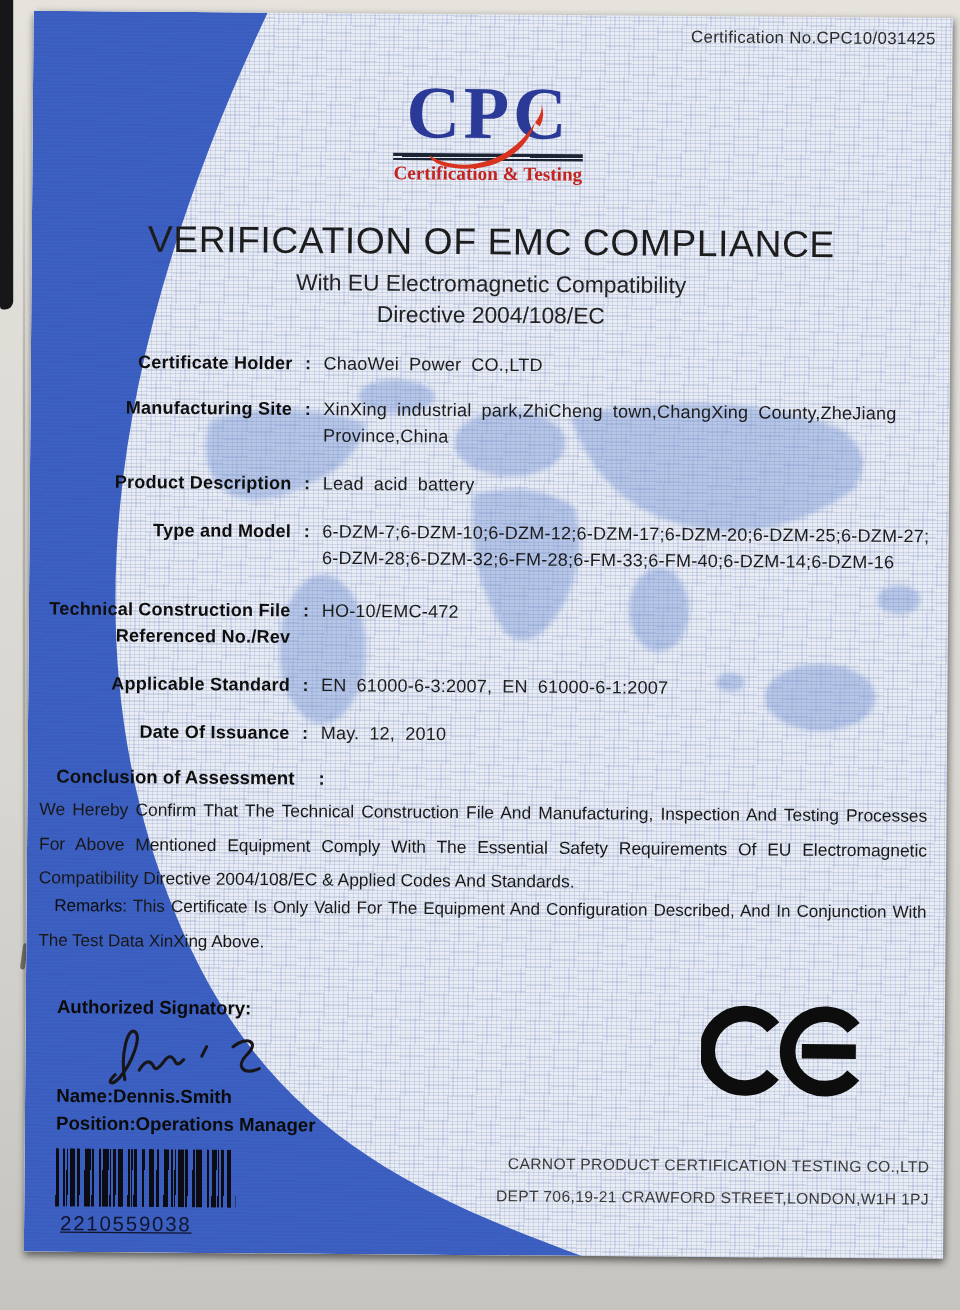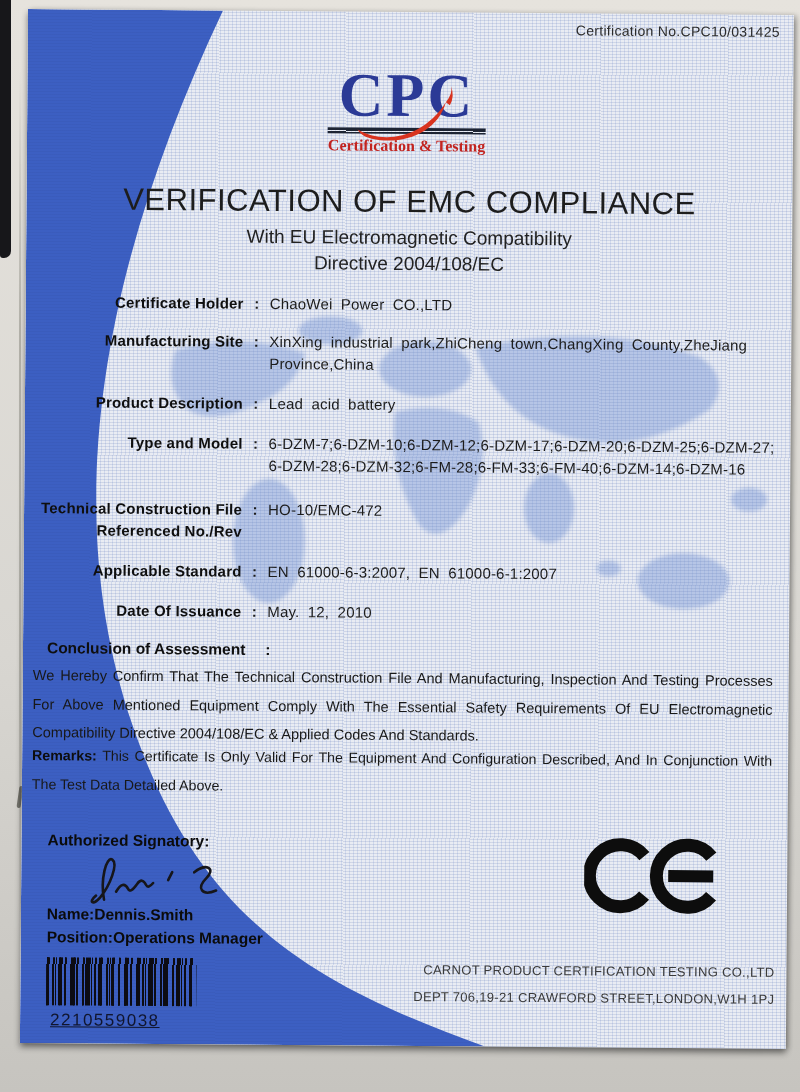--- a/index.html
+++ b/index.html
@@ -49,21 +49,21 @@
   .lbl{width:212px;text-align:right;font-weight:bold;font-size:15px;line-height:22px;color:#0f0f0f;letter-spacing:.2px;}
   .sep{width:26px;text-align:center;font-weight:bold;font-size:15px;line-height:22px;color:#1a1a1a;}
   .val{flex:1;font-size:15px;line-height:22px;color:#1c1c1c;word-spacing:4px;letter-spacing:.2px;}
   .r0{top:282px;} .r1{top:320px;} .r2{top:382px;} .r3{top:422px;} .r4{top:488px;} .r5{top:550px;} .r6{top:590px;}
   
   .concl-head{top:630px;left:24px;display:flex;gap:20px;font-weight:bold;font-size:15.5px;color:#0f0f0f;}
   .para{position:absolute;left:10px;right:16px;z-index:6;font-size:14.5px;line-height:28.5px;
     text-align:justify;color:#181818;}
   .concl-text{top:652px;}
   .remarks{top:732px;font-size:14.2px;}
-  .remarks b{font-weight:bold;color:#0d0d0d;}
+  .remarks b{font-weight:normal;color:#0d0d0d;margin-left:13px;}
   
   .sig-head{top:822px;left:26px;font-weight:bold;font-size:15.5px;color:#0b0b0b;}
   .sig-svg{position:absolute;left:55px;top:836px;width:175px;height:64px;z-index:6;}
   .sig-name{top:896px;left:26px;font-weight:bold;font-size:15.5px;color:#0b0b0b;}
   .sig-pos{top:919px;left:26px;font-weight:bold;font-size:15.5px;color:#0b0b0b;}
   
   .ce{position:absolute;left:563px;top:820px;width:138px;height:84px;z-index:6;}
   .sr{position:absolute;width:1px;height:1px;overflow:hidden;opacity:0;}
   .barcode{position:absolute;left:26px;top:948px;width:150px;height:48px;z-index:6;
     background-image:
@@ -165,21 +165,21 @@
     <div class="sep">:</div>
     <div class="val">May. 12, 2010</div>
   </div>
 
   <div class="txt concl-head">
     <span>Conclusion of Assessment</span>
     <span>:</span>
   </div>
   <div class="para concl-text">We Hereby Confirm That The Technical Construction File And Manufacturing, Inspection And Testing Processes For Above Mentioned Equipment Comply With The Essential Safety Requirements Of EU Electromagnetic Compatibility Directive 2004/108/EC &amp; Applied Codes And Standards.</div>
 
-  <div class="para remarks"><b>Remarks:</b><span> This Certificate Is Only Valid For The Equipment And Configuration Described, And In Conjunction With The Test Data Detailed Above.</span></div>
+  <div class="para remarks"><b>Remarks:</b><span> This Certificate Is Only Valid For The Equipment And Configuration Described, And In Conjunction With The Test Data XinXing Above.</span></div>
 
   <div class="txt sig-head">Authorized Signatory:</div>
   <svg class="sig-svg" viewBox="0 0 175 64">
     <g fill="none" stroke="#16161a" stroke-width="2.6" stroke-linecap="round">
       <path d="M28,54 C24,34 30,10 36,14 C42,18 34,40 24,52 C17,60 12,57 20,50"></path>
       <path d="M40,46 q7,-12 12,-3 q2,5 9,-5 q5,-7 9,1 q2,4 7,-2"></path>
       <path d="M92,34 l4,-8"></path>
       <path d="M118,26 c12,-10 22,-4 12,6 c-10,10 -4,18 10,12"></path>
     </g>
   </svg>

